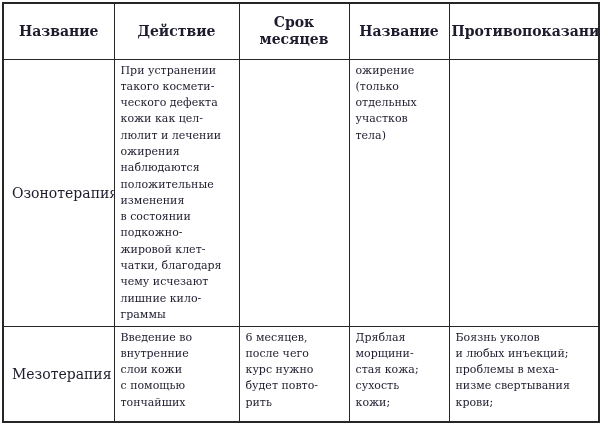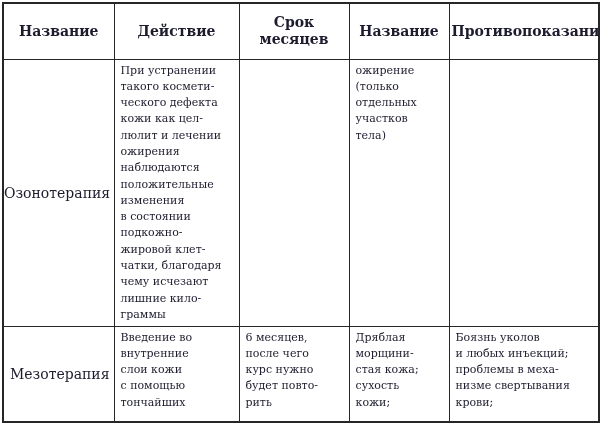--- a/index.html
+++ b/index.html
@@ -39,21 +39,21 @@
   .proc-table td {
     font-size: 11px;
     line-height: 16.3px;
     vertical-align: top;
     text-align: left;
     padding: 3px 4px 2px 6px;
   }
   .proc-table td.name-cell {
     vertical-align: middle;
     font-size: 14px;
-    padding-left: 0;
+    padding-left: 8px;
     text-align: right;
   }
   tr.header-row    { height: 56px; }
   tr.row-ozone     { height: 267px; }
   tr.row-meso      { height: 96px; }
 </style>
 </head>
 <body>
 
 <div class="page">

